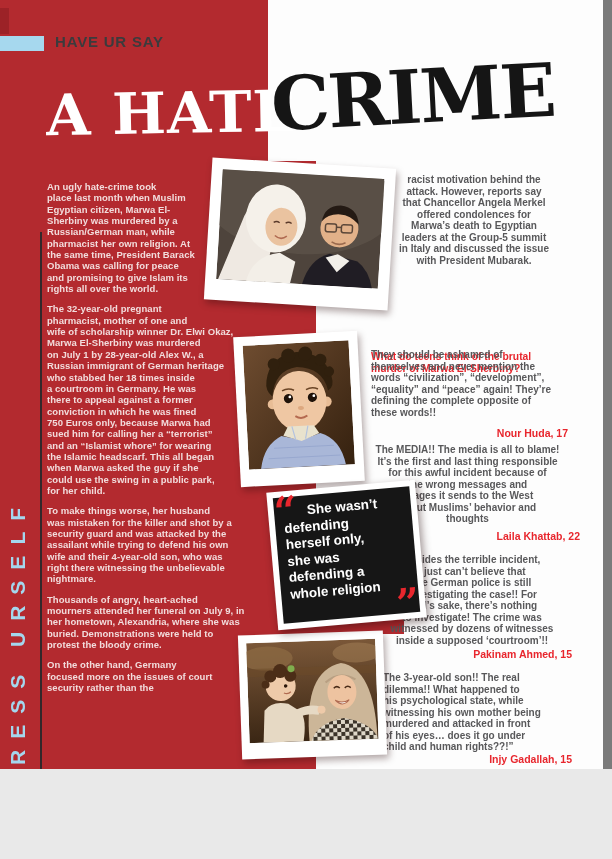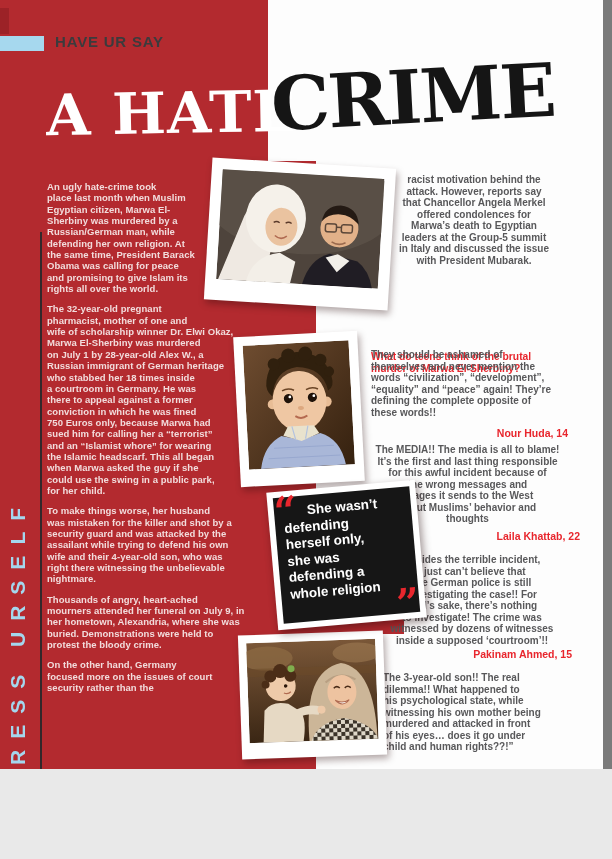--- a/index.html
+++ b/index.html
@@ -92,21 +92,21 @@
 
   <div class="abs vertical-label">XPRESS URSELF</div>
   <div class="abs divider"></div>
 
   <div class="abs left-col">
     <p class="pre">An ugly hate-crime took
 place last month when Muslim
 Egyptian citizen, Marwa El-
 Sherbiny was murdered by a
 Russian/German man, while
-defending her own religion. At
+pharmacist her own religion. At
 the same time, President Barack
 Obama was calling for peace
 and promising to give Islam its
 rights all over the world.</p>
     <p class="pre">The 32-year-old pregnant
 pharmacist, mother of one and
 wife of scholarship winner Dr. Elwi Okaz,
 Marwa El-Sherbiny was murdered
 on July 1 by 28-year-old Alex W., a
 Russian immigrant of German heritage
@@ -257,21 +257,21 @@
 with President Mubarak.</div>
   <div class="abs rc pre r-heading">What do teens think of the brutal
 murder of Marwa El-Sherbiny?</div>
 
   <div class="abs rc pre c1-text">They should be ashamed of
 themselves and never mention the
 words “civilization”, “development”,
 “equality” and “peace” again! They’re
 defining the complete opposite of
 these words!!</div>
-  <div class="abs author c1-author">Nour Huda, 14</div>
+  <div class="abs author c1-author">Nour Huda, 17</div>
 
   <div class="abs rc pre c2-text">The MEDIA!! The media is all to blame!
 It’s the first and last thing responsible
 for this awful incident because of
 the wrong messages and
 images it sends to the West
 about Muslims’ behavior and
 thoughts</div>
   <div class="abs author c2-author">Laila Khattab, 22</div>
 
@@ -286,18 +286,19 @@
   <div class="abs author c3-author">Pakinam Ahmed, 15</div>
 
   <div class="abs rc pre c4-text">The 3-year-old son!! The real
 dilemma!! What happened to
 his psychological state, while
 witnessing his own mother being
 murdered and attacked in front
 of his eyes… does it go under
 child and human rights??!”</div>
   <div class="abs author c4-authors">
+    <div>Injy Gadallah, 15</div>
   </div>
 
   <div class="abs page-num">30</div>
   <div class="abs credit">TeenStuff | August 2009</div>
 
 </div>
 
 </body></html>

